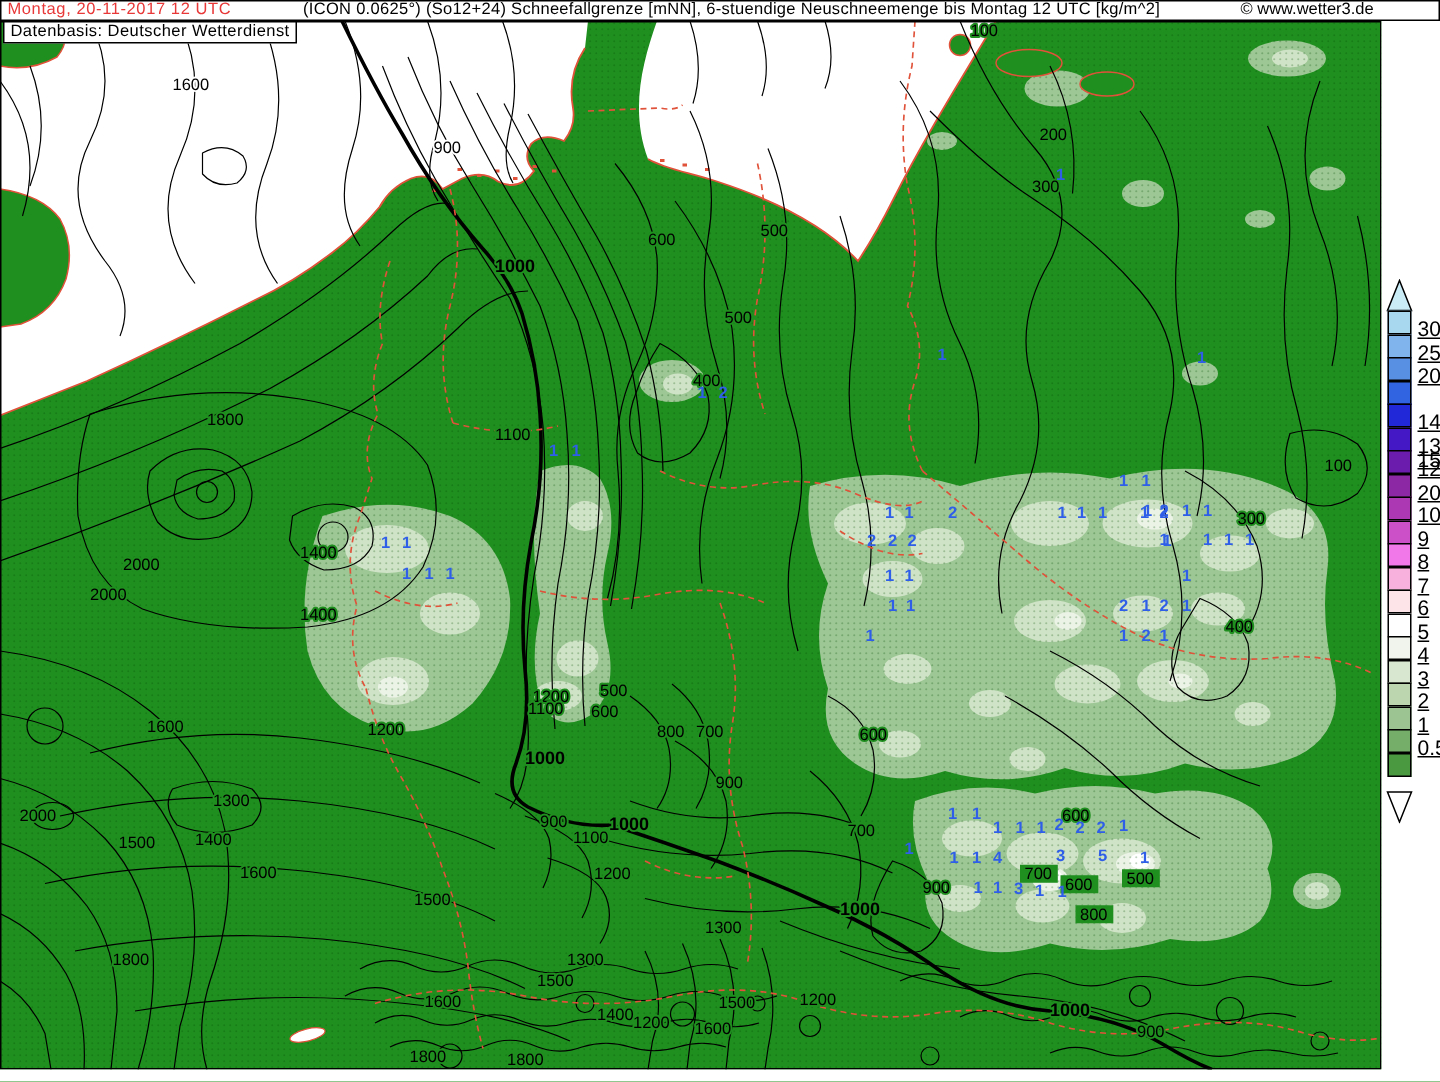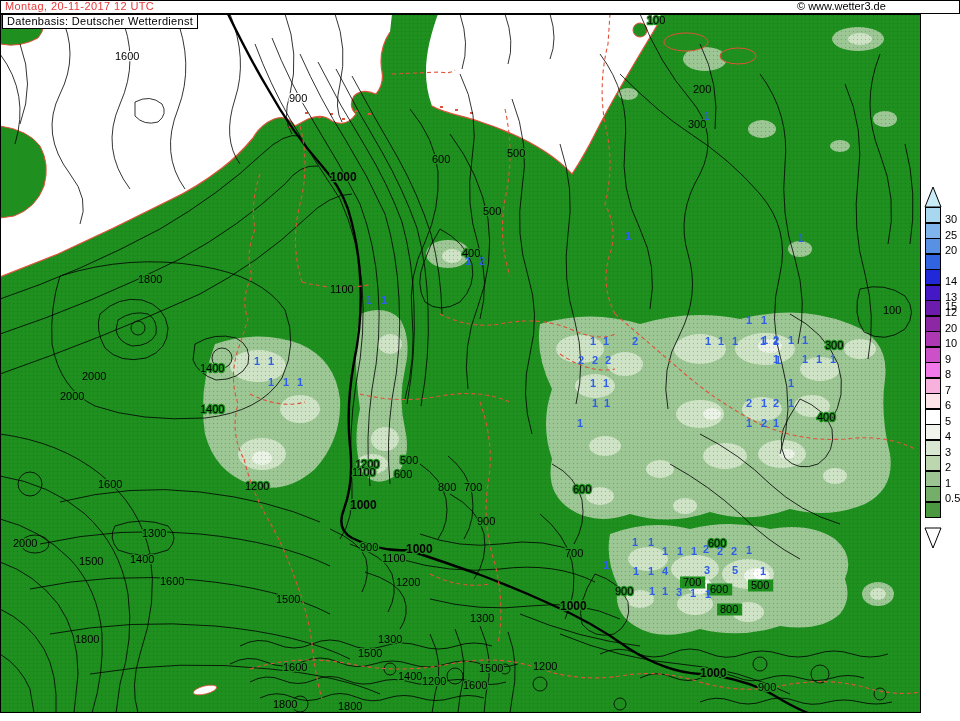--- a/index.html
+++ b/index.html
@@ -4,40 +4,41 @@
 <style>
   html,body{margin:0;padding:0;}
   body{width:960px;height:721px;position:relative;background:#ffffff;
        font-family:"Liberation Sans",sans-serif;overflow:hidden;}
   
   #titlebar{position:absolute;left:0;top:0;width:958px;height:12px;
     background:#fff;border:1px solid #000;display:flex;align-items:center;
     font-size:11px;line-height:11px;white-space:nowrap;}
   #hdr-date{color:#e83838;position:absolute;left:4px;top:0px;letter-spacing:.4px;}
   #hdr-model{color:#000;position:absolute;left:201px;top:0px;letter-spacing:.2px;}
-  #hdr-copy{color:#000;position:absolute;left:796px;top:0px;}
+  #hdr-copy{color:#000;position:absolute;left:826px;top:0px;}
   #databox{position:absolute;left:2px;top:14px;background:#fff;border:1px solid #000;
     font-size:11px;line-height:12px;padding:0 4px 1px 4px;color:#000;z-index:5;letter-spacing:.3px;text-align:center;}
   
   #map-wrap{position:absolute;left:0;top:14px;width:921px;height:699px;}
   svg text{font-family:"Liberation Sans",sans-serif;}
   .clabel{font-size:11px;fill:#000;paint-order:stroke;stroke:#1f8f1f;stroke-width:2.6px;stroke-linejoin:round;}
   .clabel.sea{stroke:#ffffff;}
   .blabel{font-size:12px;font-weight:bold;fill:#000;paint-order:stroke;stroke:#1f8f1f;stroke-width:2.6px;stroke-linejoin:round;}
   .num{font-size:11px;font-weight:bold;fill:#2f5fe8;}
   
   #legend{position:absolute;left:925px;top:186px;width:35px;z-index:4;}
   .leg-row{position:absolute;left:0;width:16px;height:16px;border:1px solid #000;box-sizing:border-box;}
-  .leg-lab{position:absolute;left:20px;font-size:11px;color:#000;line-height:11px;}
+  .leg-lab{position:absolute;left:20px;font-size:14px;color:#000;line-height:11px;text-decoration:underline;}
 </style>
 </head>
 <body>
 
 <div id="titlebar">
   <span id="hdr-date">Montag, 20-11-2017  12 UTC</span>
+  <span id="hdr-model">(ICON 0.0625°) (So12+24)  Schneefallgrenze [mNN], 6-stuendige Neuschneemenge bis Montag 12 UTC [kg/m^2]</span>
   <span id="hdr-copy">© www.wetter3.de</span>
 </div>
 <div id="databox">Datenbasis: Deutscher Wetterdienst</div>
 
 <div id="map-wrap">
 <svg id="map-svg" width="921" height="699" viewBox="0 0 921 699">
   <defs>
     <pattern id="dots" width="4" height="4" patternUnits="userSpaceOnUse">
       <circle cx="1.5" cy="1.5" r="0.7" fill="rgba(0,70,0,0.25)"></circle>
     </pattern>

